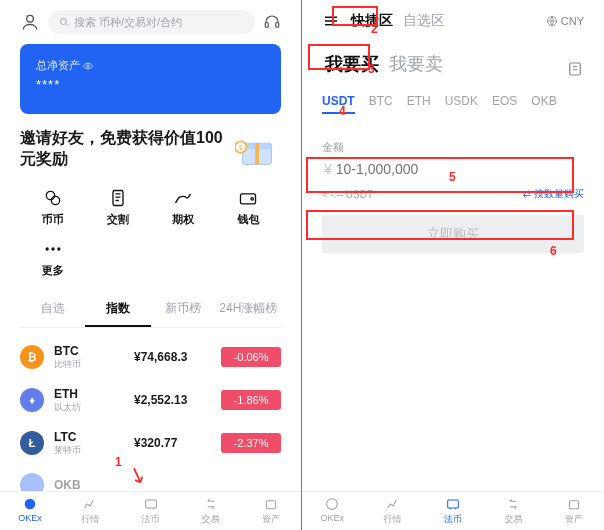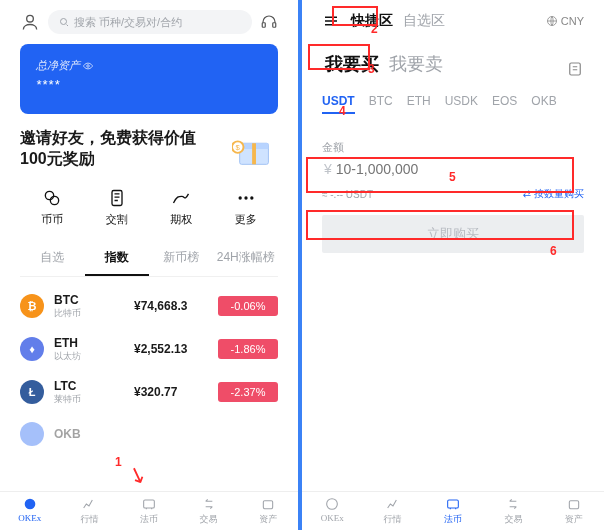--- a/index.html
+++ b/index.html
@@ -6,56 +6,56 @@
   body {
     font-family: -apple-system, "PingFang SC", "Microsoft YaHei", sans-serif;
     background: #fff;
     width: 604px;
     height: 530px;
     display: flex;
     position: relative;
     color: #1a1a1a;
   }
   .phone { width: 50%; height: 100%; display: flex; flex-direction: column; padding: 10px 20px 0 20px; position: relative; }
-  .phone-left { border-right: 4px solid #3b82f6; }
+  .phone-left { border-right: 1px solid #3b82f6; }
 
   
   .top-row { display: flex; align-items: center; gap: 8px; }
   .avatar-ic { width: 20px; height: 20px; color: #555; }
   .search-bar { flex: 1; background: #f3f4f6; border-radius: 14px; padding: 4px 10px; font-size: 11px; color: #a0a4aa; display:flex; align-items:center; gap:4px; height:24px;}
   .hs-ic { width: 18px; height: 18px; color: #555; }
 
-  .asset-card { background: #2163f3; color: #fff; border-radius: 8px; padding: 14px 16px 22px; margin-top: 10px; font-style: italic; }
+  .asset-card { background: #2163f3; color: #fff; border-radius: 8px; padding: 14px 16px 22px; margin-top: 10px; }
   .asset-label { font-size: 11px; opacity: .85; display:flex; align-items:center; gap:3px;}
   .asset-val { font-size: 13px; margin-top:4px; letter-spacing:1px;}
 
   .invite-row { display: flex; align-items: center; gap: 10px; margin-top: 14px; }
   .invite-text { font-size: 16px; font-weight: 700; line-height: 1.3; flex:1;}
   .gift-ic { width: 46px; height: 40px; }
 
-  .grid { display: grid; grid-template-columns: repeat(4,1fr); margin-top: 12px; }
+  .grid { display: grid; grid-template-columns: repeat(4,1fr); margin-top: 12px; font-weight: bold; }
   .grid-item { display:flex; flex-direction:column; align-items:center; gap:4px; padding:6px 0; }
   .grid-item .gicon { width:20px; height:20px; color:#111; display:flex; align-items:center; justify-content:center;}
   .grid-item span { font-size:11px; color:#111; }
 
   .tabs { display:flex; margin-top:8px; border-bottom:1px solid #f0f0f0; }
   .tabs .tab { flex:1; text-align:center; padding:8px 0; font-size:12px; color:#a0a4aa;}
   .tabs .tab.active { color:#111; font-weight:600; border-bottom:2px solid #111;}
 
   .coin-list { margin-top:8px; }
   .coin-row { display:flex; align-items:center; padding:8px 0; }
   .coin-ic { width:24px; height:24px; border-radius:50%; display:flex; align-items:center; justify-content:center; color:#fff; font-size:11px; font-weight:700; margin-right:10px;}
   .coin-name { font-size:12px; font-weight:600; }
   .coin-sub { font-size:9px; color:#a0a4aa;}
   .coin-col1 { width:80px;}
   .coin-price { flex:1; font-size:12px; font-weight:600;}
   .coin-chg { width:60px; text-align:center; background:#ef4d68; color:#fff; font-size:11px; padding:4px 0; border-radius:3px;}
 
   .bottom-nav { display:flex; position:absolute; left:0; right:0; bottom:0; border-top:1px solid #eee; background:#fff; padding:4px 0;}
-  .bn-item { flex:1; display:flex; flex-direction:column; align-items:center; gap:1px; font-size:9px; color:#a0a4aa;font-family:Liberation Serif, serif;}
+  .bn-item { flex:1; display:flex; flex-direction:column; align-items:center; gap:1px; font-size:9px; color:#a0a4aa;}
   .bn-item.active { color:#2163f3;}
   .bn-ic { width:16px; height:16px; }
 
   
   .r-top { display:flex; align-items:center; gap:8px; }
   .menu-ic { width:18px; height:18px; color:#111;}
   .rtabs { display:flex; gap:4px; }
   .rtab { font-size:14px; padding:2px 3px; color:#a0a4aa;}
   .rtab.active { color:#111; font-weight:700;}
   .cny { margin-left:auto; font-size:11px; color:#888; display:flex; align-items:flex-end; gap:3px;}
@@ -150,20 +150,29 @@
     <div class="grid-item">
         <div class="gicon">
           <svg viewBox="0 0 24 24" width="20" height="20" fill="none" stroke="currentColor" stroke-width="1.6">
             <path d="M3 18c4-8 6-8 10-8s3 6 8-3"></path>
           </svg>
         </div>
         <span>期权</span>
       </div>
     <div class="grid-item">
         <div class="gicon">
+          <svg viewBox="0 0 24 24" width="20" height="20" fill="none" stroke="currentColor" stroke-width="1.6">
+            <rect x="3" y="7" width="18" height="12" rx="2"></rect>
+            <circle cx="17" cy="13" r="1.5"></circle>
+          </svg>
+        </div>
+        <span>钱包</span>
+      </div>
+    <div class="grid-item">
+        <div class="gicon">
           <svg viewBox="0 0 24 24" width="20" height="20" fill="currentColor">
             <circle cx="5" cy="12" r="2"></circle>
             <circle cx="12" cy="12" r="2"></circle>
             <circle cx="19" cy="12" r="2"></circle>
           </svg>
         </div>
         <span>更多</span>
       </div>
   </div>
 

